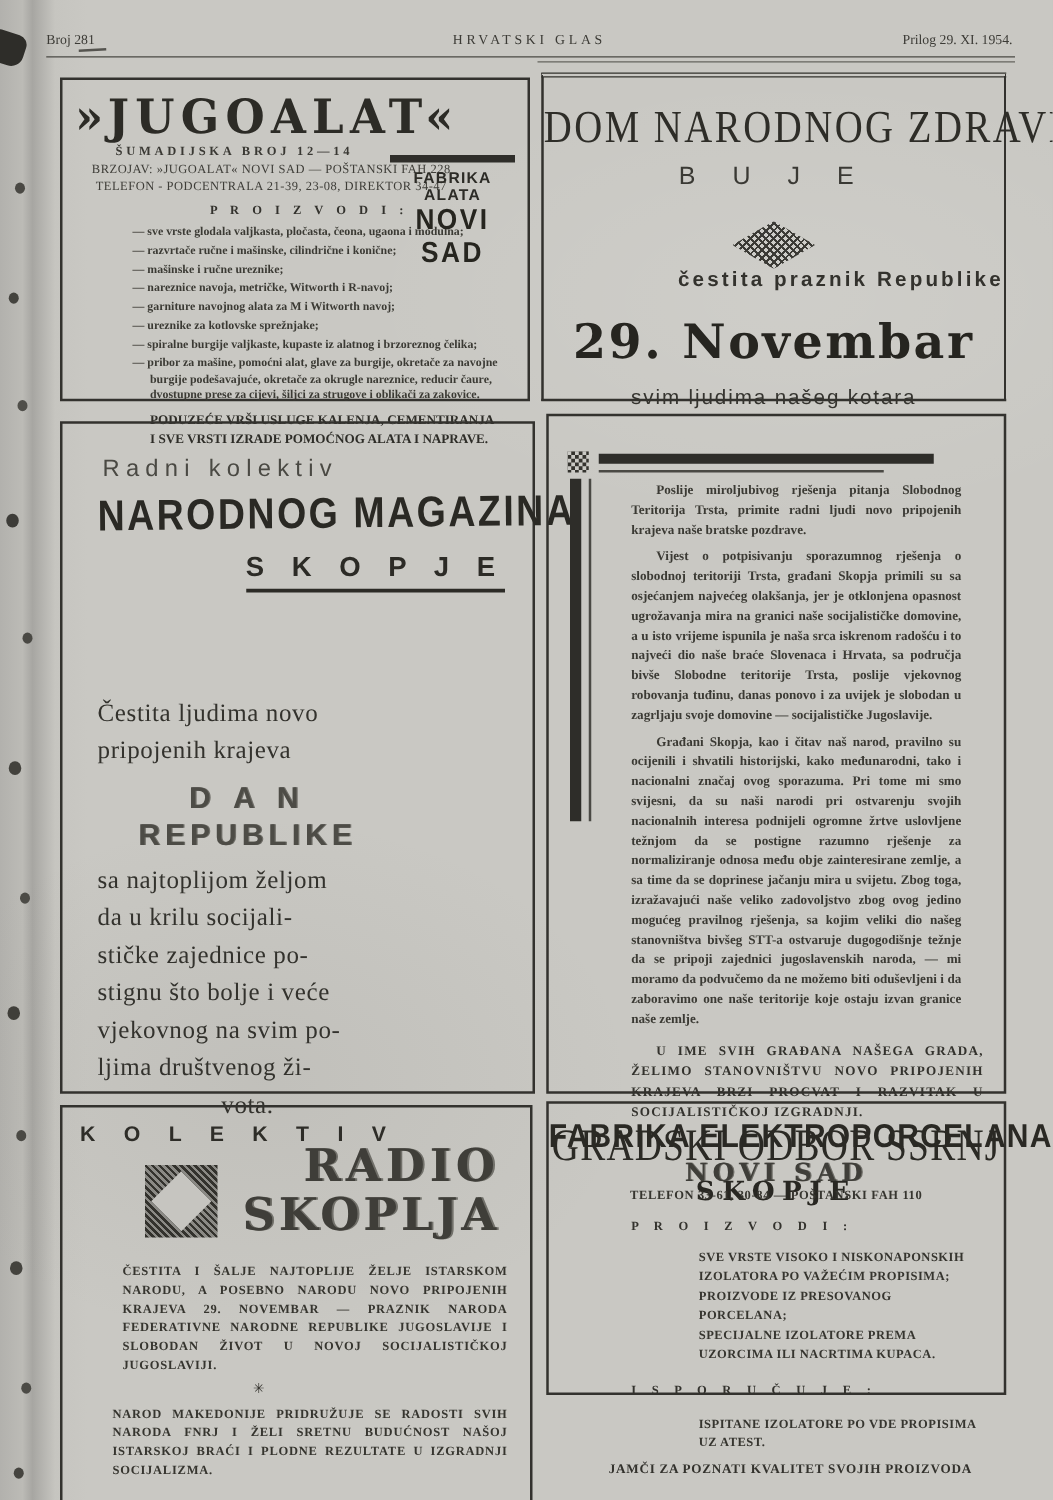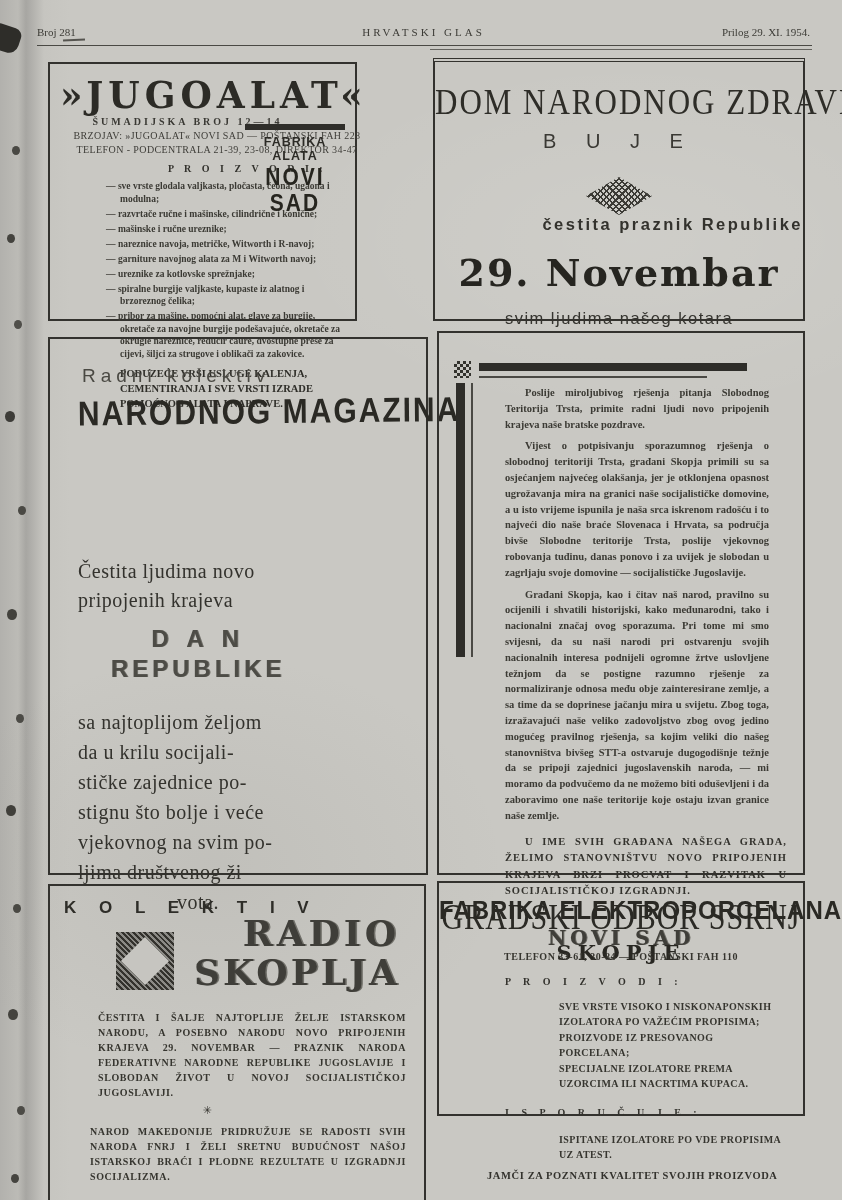--- a/index.html
+++ b/index.html
@@ -41,21 +41,21 @@
   .mh-left-underline{position:absolute;left:26px;top:13px;width:22px;height:2px;background:#55544f;transform:rotate(-3deg);}
   .masthead .mh-center{position:absolute;left:0;right:0;top:0;text-align:center;letter-spacing:3px;font-size:11px;}
   .masthead .mh-right{position:absolute;right:0;top:0;}
   .masthead-rule{position:absolute;left:37px;right:30px;top:45px;height:1px;background:#4a4944;}
   .masthead-rule2{position:absolute;left:430px;right:30px;top:49px;height:1px;background:#65645f;}
 
   
   .box{position:absolute;border:2px solid #33322e;box-sizing:border-box;}
 
   
-  #box-jugoalat{left:48px;top:62px;width:309px;height:259px;}
+  #box-jugoalat{left:48px;top:62px;width:376px;height:259px;}
   .j-title{margin-top:8px;text-align:left;padding-left:10px;
     font-family:"DejaVu Serif",serif;font-weight:bold;font-size:36px;letter-spacing:5px;
     color:#2c2b26;transform:scaleY(1.05);transform-origin:top left;white-space:nowrap;}
   .j-addr{margin-top:2px;width:275px;text-align:center;
     font-weight:bold;font-size:10px;letter-spacing:3px;color:#3a3934;}
   .j-line{width:330px;text-align:center;font-size:10px;letter-spacing:.4px;color:#3e3d38;margin-top:3px;padding-left:2px;}
   .j-right{position:absolute;right:10px;top:60px;width:100px;text-align:center;font-family:"Liberation Sans",sans-serif;}
   .j-right-bar{height:6px;background:#2f2e2a;margin-bottom:5px;}
   .j-fab{font-weight:bold;font-size:12.5px;letter-spacing:1px;color:#2c2b26;}
   .j-city{font-weight:bold;font-size:21px;letter-spacing:2px;color:#26251f;margin-top:3px;transform:scaleY(1.1);}
@@ -98,21 +98,21 @@
   .m-body{position:absolute;left:28px;top:218px;width:240px;}
   .m-line{font-size:20px;line-height:29px;color:#33322d;letter-spacing:.5px;}
   .m-dan{margin-top:10px;text-align:center;font-family:"Liberation Sans",sans-serif;
     font-weight:bold;font-size:24px;letter-spacing:6px;color:#4d4c46;
     text-shadow:1px 0 0 #6e6d67;}
   .m-rep{margin-top:2px;text-align:center;font-family:"Liberation Sans",sans-serif;
     font-weight:bold;font-size:24px;letter-spacing:4px;color:#4d4c46;
     text-shadow:1px 0 0 #6e6d67;}
   .m-line2{font-size:20px;line-height:30px;color:#33322d;letter-spacing:.5px;}
   .m-line2.center{text-align:center;}
-  .m-dan-wrap{margin:4px 0 24px;}
+  .m-dan-wrap{margin:4px 0 6px;}
 
   
   #box-letter{left:437px;top:331px;width:368px;height:544px;display:flex;flex-direction:column;}
   .l-deco-checker{position:absolute;left:15px;top:28px;width:17px;height:17px;
     background:conic-gradient(#34332e 90deg,transparent 90deg 180deg,#34332e 180deg 270deg,transparent 270deg);
     background-size:6px 6px;}
   .l-deco-bar{position:absolute;left:40px;top:30px;width:268px;height:8px;background:#2e2d29;}
   .l-deco-line{position:absolute;left:40px;top:43px;width:228px;height:1.5px;background:#4a4944;}
   .l-deco-vbar{position:absolute;left:17px;top:50px;width:9px;height:274px;background:#2e2d29;}
   .l-deco-vline{position:absolute;left:32px;top:50px;width:1.5px;height:274px;background:#4a4944;}
@@ -210,20 +210,21 @@
     <div class="d-city">B U J E</div>
     <div class="d-diamond"></div>
     <div class="d-greet">čestita praznik Republike</div>
     <div class="d-date">29. Novembar</div>
     <div class="d-sub">svim ljudima našeg kotara</div>
   </div>
 
   <div class="box" id="box-magazin">
     <div class="m-kicker">Radni kolektiv</div>
     <div class="m-title">NARODNOG MAGAZINA</div>
+    <div class="m-city">S K O P J E</div>
     <div class="m-body">
       <div class="m-line">Čestita ljudima novo</div>
       <div class="m-line">pripojenih krajeva</div>
       <div class="m-dan-wrap">
         <div class="m-dan">D A N</div>
         <div class="m-rep">REPUBLIKE</div>
       </div>
       <div class="m-line2">sa najtoplijom željom</div>
       <div class="m-line2">da u krilu socijali-</div>
       <div class="m-line2">stičke zajednice po-</div>

